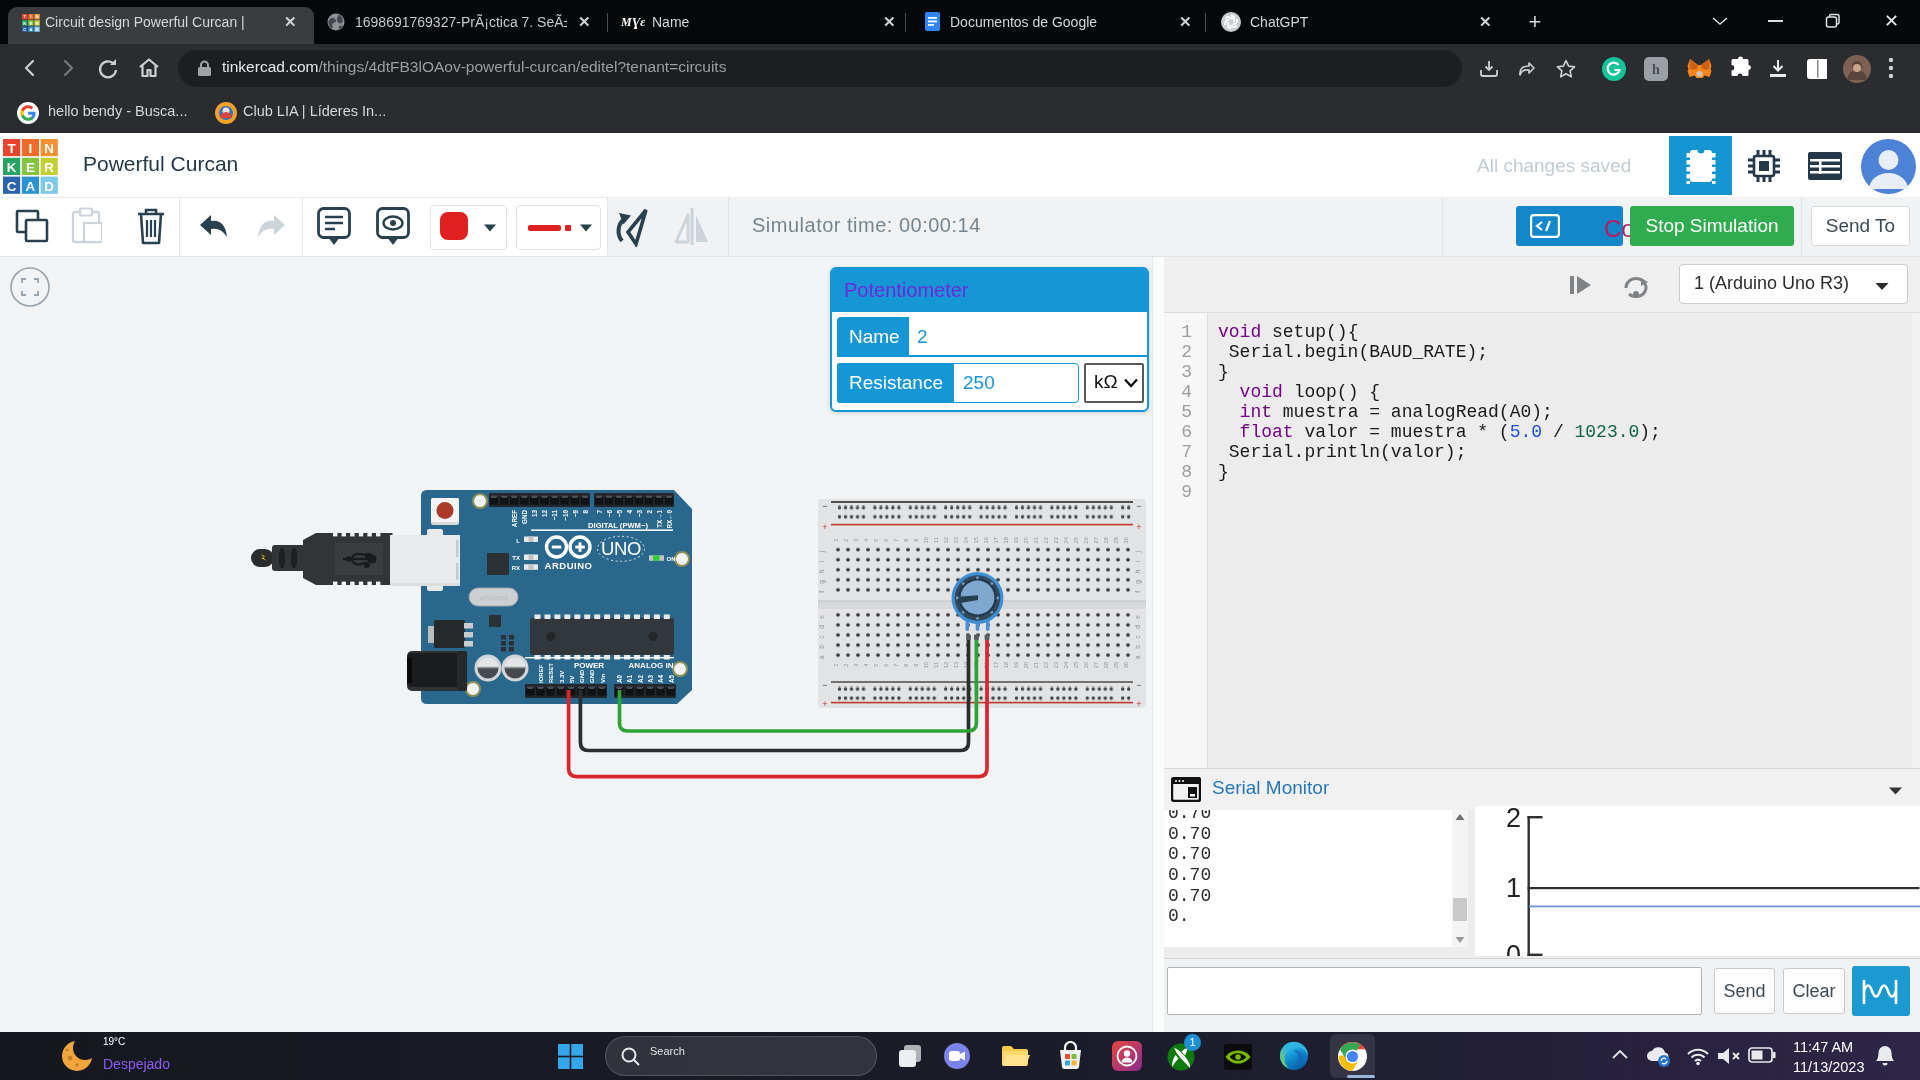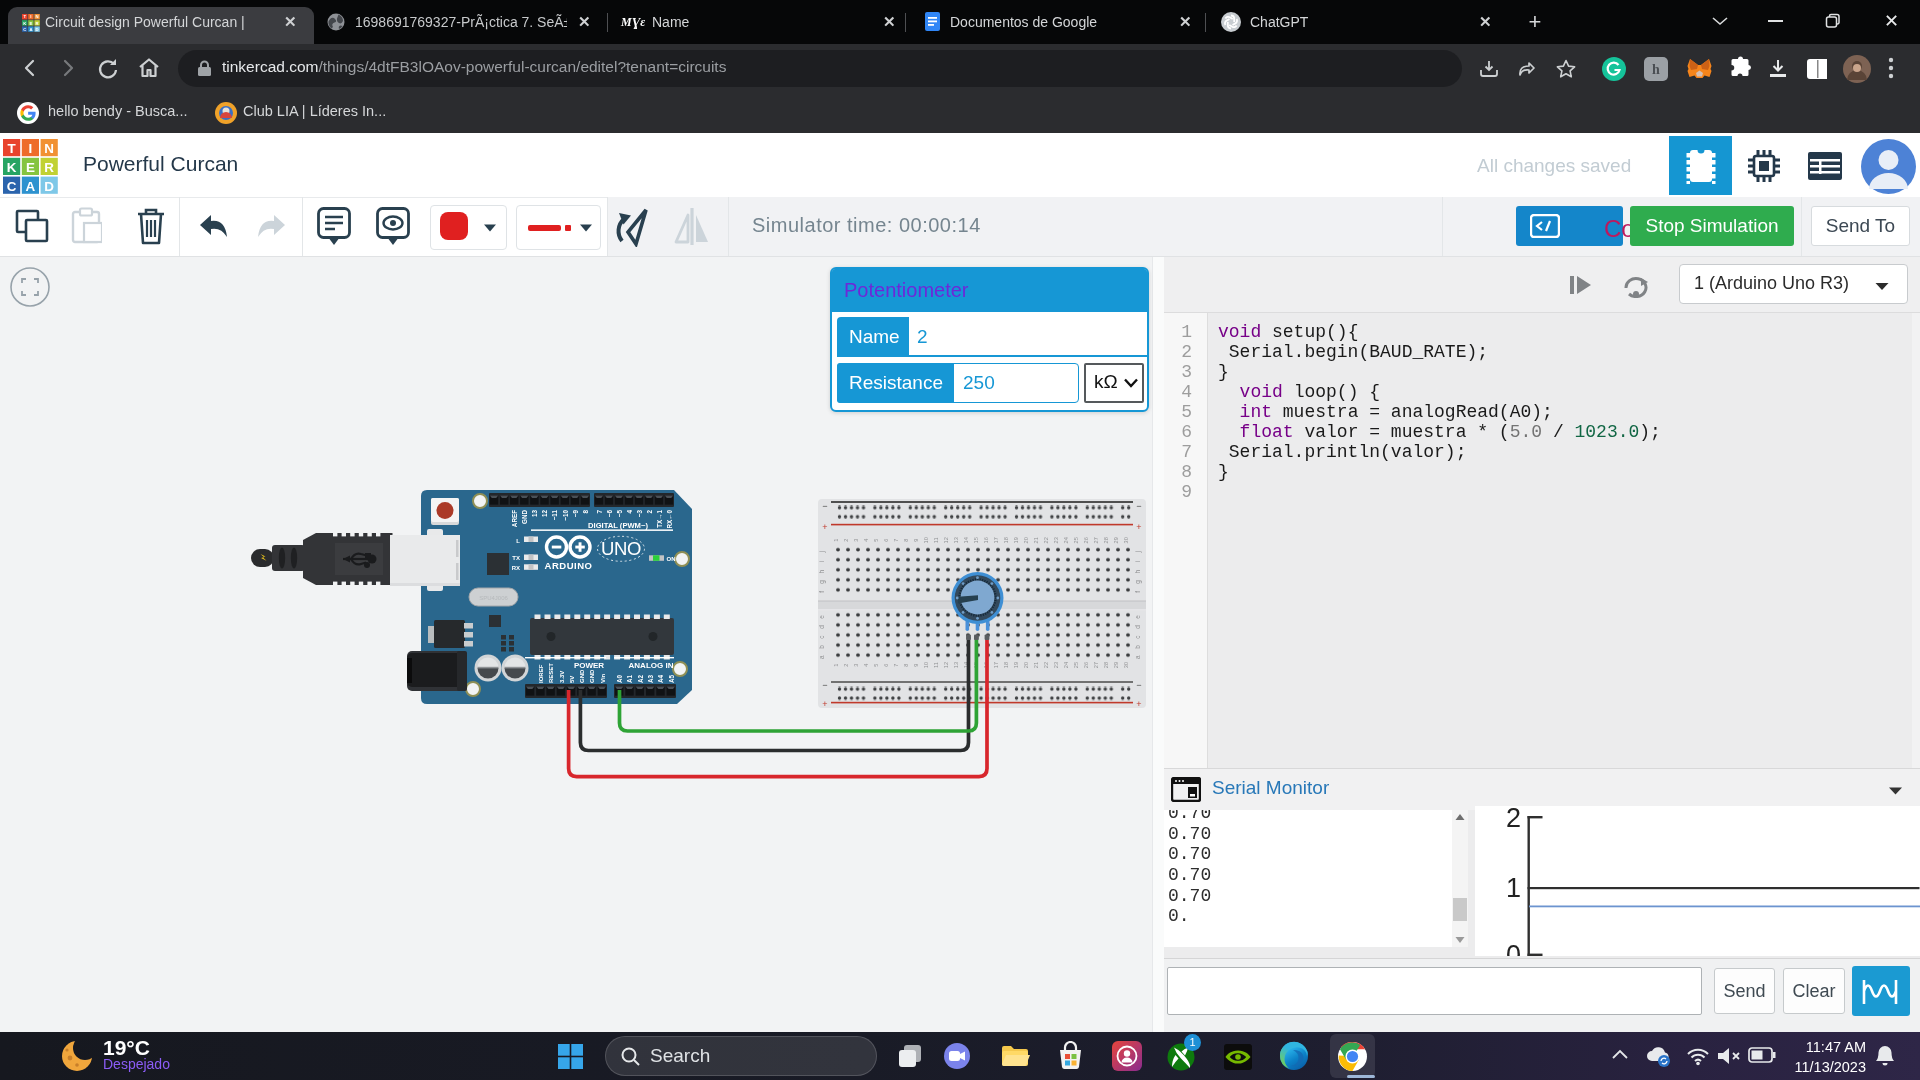--- a/index.html
+++ b/index.html
@@ -736,21 +736,21 @@
       <div style="height:20px">7</div>
       <div style="height:20px">8</div>
       <div style="height:20px">9</div>
     </div>
     <div class="abs" style="left:1218px;top:322px;width:690px;font-family:'Liberation Mono',monospace;font-size:18px;line-height:20px;color:#1a1a1a">
       <div style="height:20px;white-space:pre"><span style="color:#770088">void</span> setup(){</div>
       <div style="height:20px;white-space:pre">&nbsp;Serial.begin(BAUD_RATE);</div>
       <div style="height:20px;white-space:pre">}</div>
       <div style="height:20px;white-space:pre">&nbsp;&nbsp;<span style="color:#770088">void</span> loop() {</div>
       <div style="height:20px;white-space:pre">&nbsp;&nbsp;<span style="color:#770088">int</span> muestra = analogRead(A0);</div>
-      <div style="height:20px;white-space:pre">&nbsp;&nbsp;<span style="color:#770088">float</span> valor = muestra * (<span style="color:#737373">5.0</span> / <span style="color:#116644">1023.0</span>);</div>
+      <div style="height:20px;white-space:pre">&nbsp;&nbsp;<span style="color:#770088">float</span> valor = muestra * (<span style="color:#1d4ed8">5.0</span> / <span style="color:#116644">1023.0</span>);</div>
       <div style="height:20px;white-space:pre">&nbsp;Serial.println(valor);</div>
       <div style="height:20px;white-space:pre">}</div>
     </div>
     <div class="abs" style="left:1164px;top:768px;width:756px;height:42px;background:#f1f1f2;border-top:1px solid #d8d8d9"></div>
     <svg class="abs" style="left:1171px;top:777px" width="30" height="25">
       <rect x="1" y="1" width="28" height="23" rx="2" fill="none" stroke="#111" stroke-width="2.4"></rect>
       <rect x="1" y="1" width="28" height="6" fill="#111"></rect>
       <circle cx="5" cy="4" r="1" fill="#fff"></circle>
       <circle cx="8.5" cy="4" r="1" fill="#fff"></circle>
       <circle cx="12" cy="4" r="1" fill="#fff"></circle>
@@ -807,34 +807,34 @@
           <circle cx="27" cy="11" r="12" fill="#000"></circle>
         </mask>
       </defs>
       <g mask="url(#mn)">
         <rect width="38" height="38" fill="#f0a63c"></rect>
         <circle cx="12" cy="21" r="2.4" fill="#c77f2a"></circle>
         <circle cx="19" cy="28" r="1.8" fill="#c77f2a"></circle>
         <circle cx="9" cy="13" r="1.6" fill="#c77f2a"></circle>
       </g>
     </svg>
-    <div class="abs" style="left:103px;top:1036px;font-size:21px;color:#fff;font-weight:bold">19°C</div>
+    <div class="abs" style="left:103px;top:1036px;font-size:10px;color:#fff;font-weight:normal">19°C</div>
     <div class="abs" style="left:103px;top:1056px;font-size:14px;color:#8b5cf6">Despejado</div>
     <svg class="abs" style="left:558px;top:1044px" width="25" height="25">
       <rect x="0" y="0" width="11.7" height="11.7" fill="#36a6ea"></rect>
       <rect x="13.3" y="0" width="11.7" height="11.7" fill="#36a6ea"></rect>
       <rect x="0" y="13.3" width="11.7" height="11.7" fill="#36a6ea"></rect>
       <rect x="13.3" y="13.3" width="11.7" height="11.7" fill="#36a6ea"></rect>
     </svg>
     <div class="abs" style="left:605px;top:1036px;width:272px;height:40px;background:rgba(255,255,255,.11);border:1px solid rgba(255,255,255,.16);border-radius:20px"></div>
     <svg class="abs" style="left:620px;top:1046px" width="21" height="21">
       <circle cx="9" cy="9" r="6.5" fill="none" stroke="#e6e8ea" stroke-width="2"></circle>
       <path d="M14,14 l5,5" stroke="#e6e8ea" stroke-width="2"></path>
     </svg>
-    <div class="abs" style="left:650px;top:1045px;font-size:19px;color:#dfe2e5">Search</div>
+    <div class="abs" style="left:650px;top:1045px;font-size:11px;color:#dfe2e5">Search</div>
     <svg class="abs" style="left:896px;top:1042px" width="28" height="28">
       <rect x="8" y="3" width="17" height="17" rx="3" fill="#aeb1b6"></rect>
       <rect x="3" y="8" width="17" height="17" rx="3" fill="#eceef0"></rect>
     </svg>
     <svg class="abs" style="left:943px;top:1042px" width="30" height="28">
       <circle cx="14" cy="14" r="13" fill="#7b83eb"></circle>
       <circle cx="14" cy="14" r="13" fill="url(#)"></circle>
       <rect x="6" y="9" width="11" height="10" rx="2.5" fill="#fff"></rect>
       <path d="M17,12 l5,-2.5 v9 l-5,-2.5 Z" fill="#fff"></path>
     </svg>
@@ -913,17 +913,17 @@
     </svg>
     <svg class="abs" style="left:1716px;top:1046px" width="26" height="20">
       <path d="M2,7 h5 l6,-5 v16 l-6,-5 H2 Z" fill="#e8eaec"></path>
       <path d="M17,7 l6,6 M23,7 l-6,6" stroke="#e8eaec" stroke-width="1.8"></path>
     </svg>
     <svg class="abs" style="left:1748px;top:1047px" width="28" height="17">
       <rect x="1" y="1" width="23" height="14" rx="3" fill="none" stroke="#e8eaec" stroke-width="1.7"></rect>
       <rect x="25" y="5" width="2.5" height="6" fill="#e8eaec"></rect>
       <rect x="3.5" y="3.5" width="11" height="9" fill="#e8eaec"></rect>
     </svg>
-    <div class="abs" style="left:1793px;top:1037px;width:73px;font-size:14.5px;color:#fff;text-align:right;line-height:20px">11:47 AM<br>11/13/2023</div>
+    <div class="abs" style="left:1793px;top:1037px;width:73px;font-size:14.5px;color:#fff;text-align:left;line-height:20px">11:47 AM<br>11/13/2023</div>
     <svg class="abs" style="left:1874px;top:1044px" width="22" height="24">
       <path d="M11,2 a6.5,6.5 0 0 1 6.5,6.5 q0,6 2.5,8.5 h-18 q2.5,-2.5 2.5,-8.5 A6.5,6.5 0 0 1 11,2 Z" fill="#e8eaec"></path>
       <path d="M8.5,19 a2.5,2.5 0 0 0 5,0" fill="#e8eaec"></path>
     </svg>
   </div>
 </body></html>

